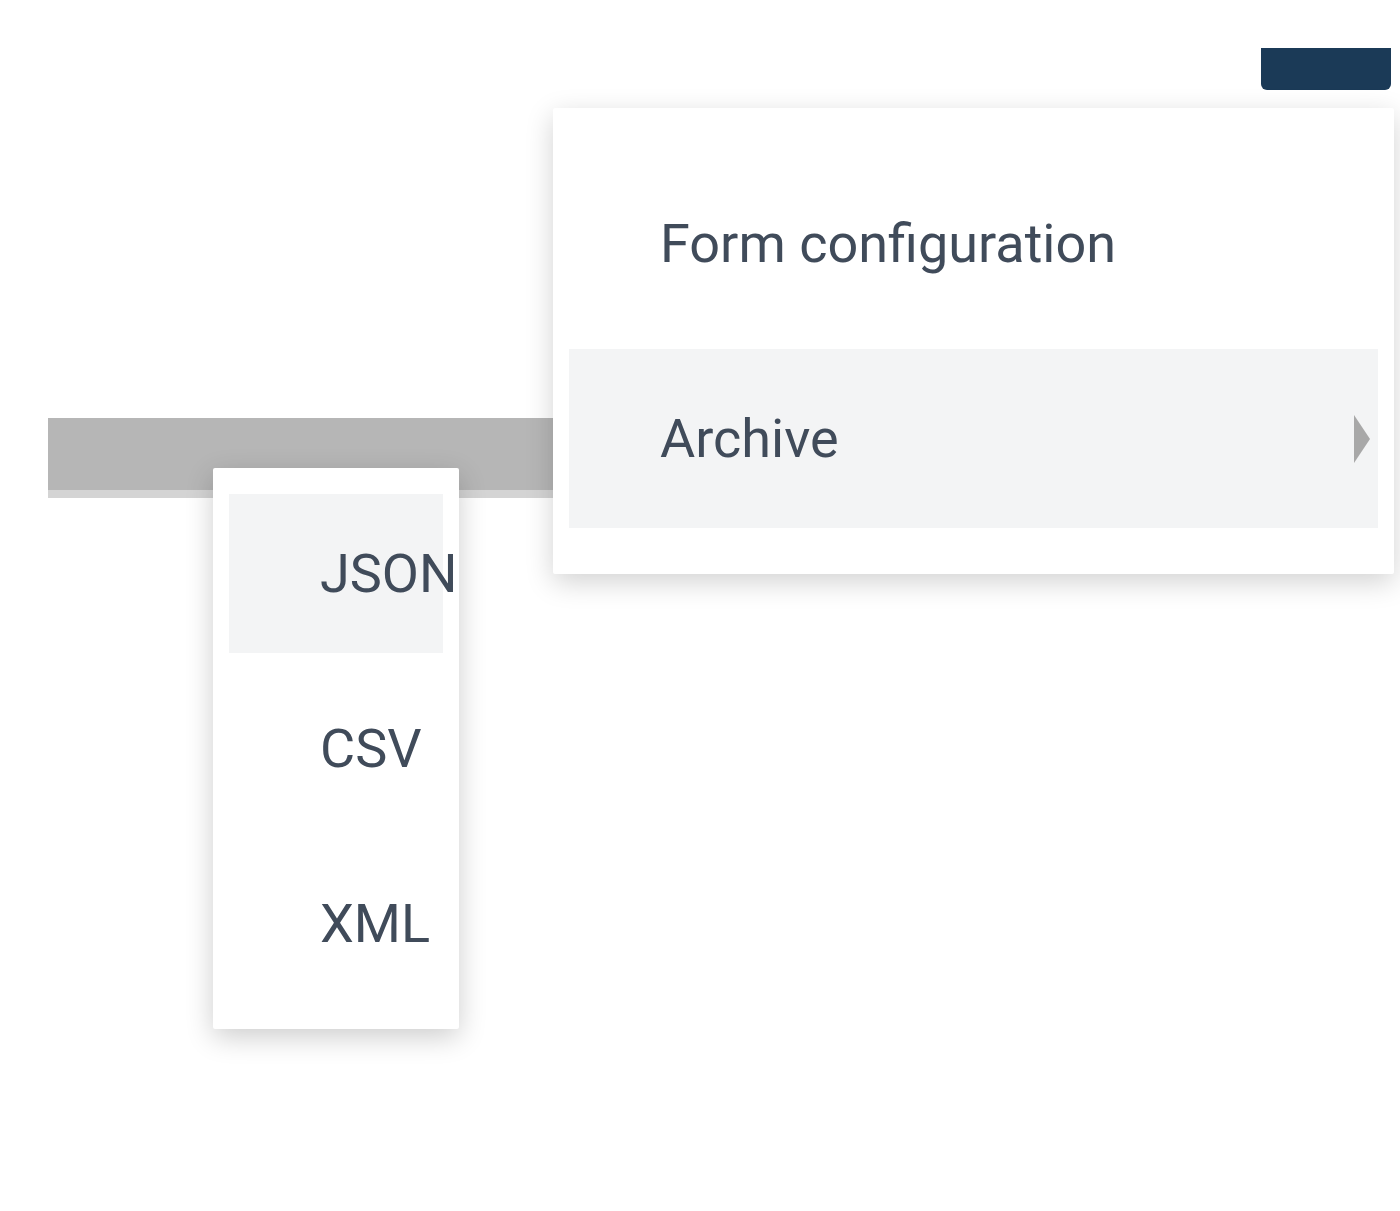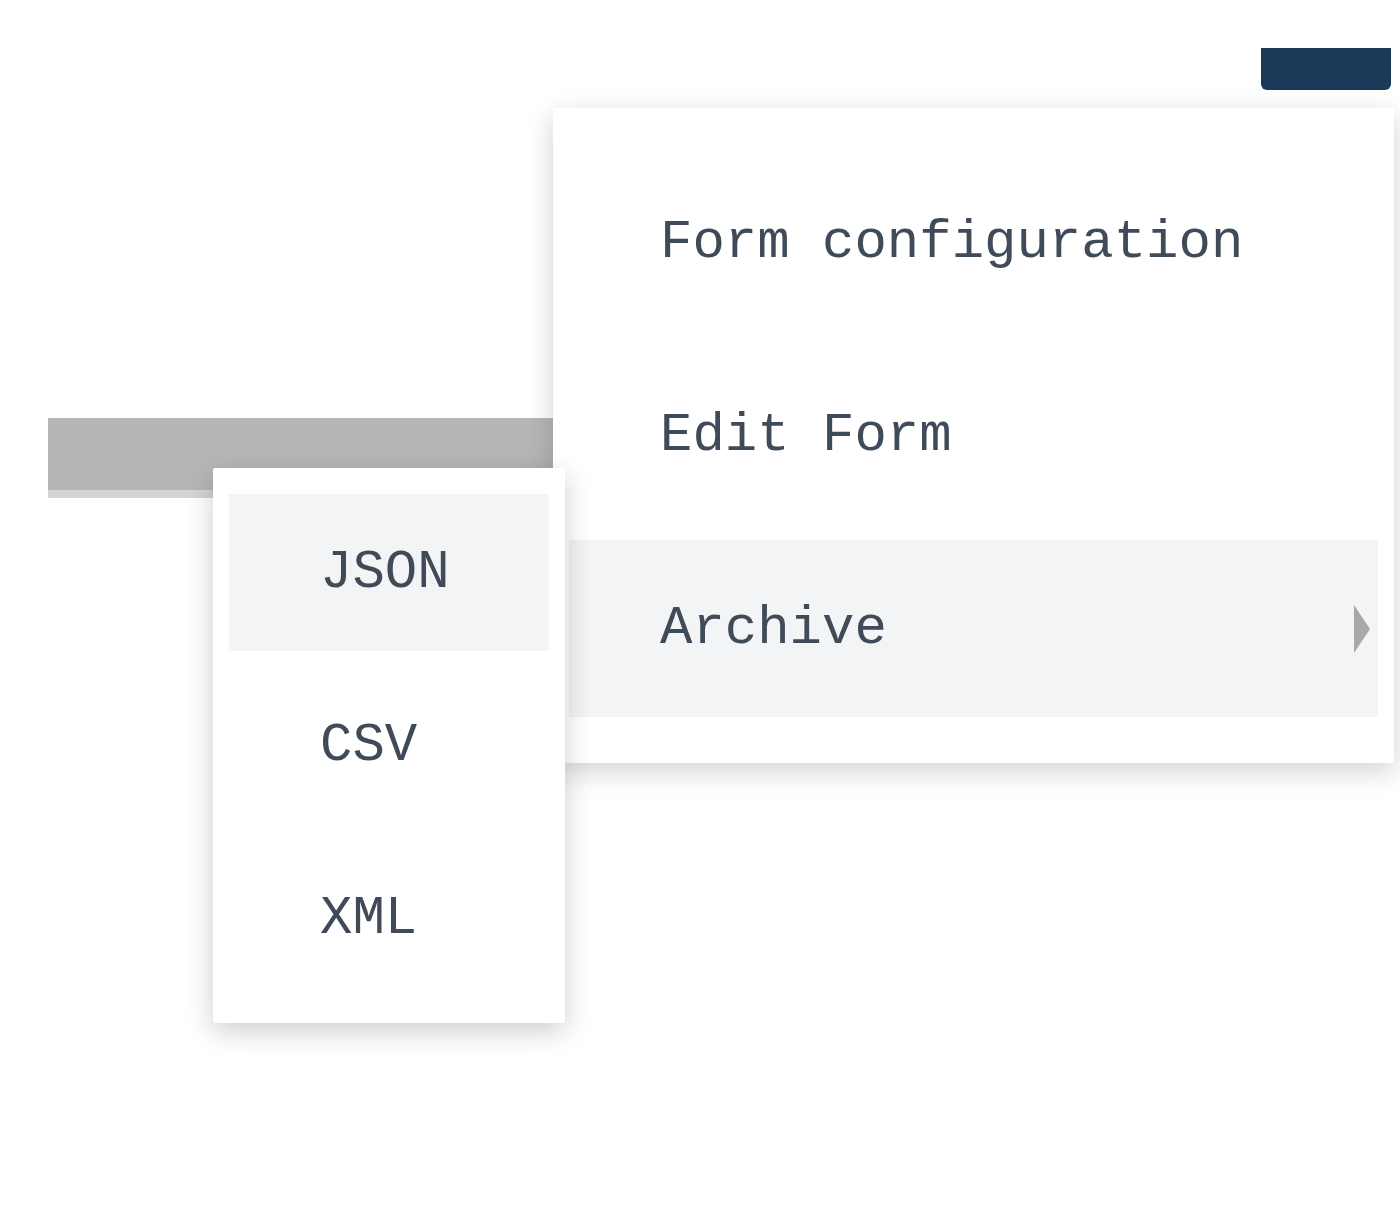--- a/index.html
+++ b/index.html
@@ -1,19 +1,18 @@
 <!DOCTYPE html>
 <html><head>
   <meta charset="utf-8">
   <style>
     * {
       margin: 16px;
       padding: 0;
       box-sizing: border-box;
-      font-family: Liberation Mono, monospace;
     }
     
     body {
       font-family: -apple-system, BlinkMacSystemFont, "Segoe UI", Roboto, Helvetica, Arial, sans-serif;
       background: #ffffff;
       width: 1400px;
       height: 1211px;
       position: relative;
       overflow: hidden;
     }
@@ -79,21 +78,21 @@
       height: 0;
       border-top: 24px solid transparent;
       border-bottom: 24px solid transparent;
       border-left: 16px solid #a8a8a8;
     }
     
     .submenu {
       position: absolute;
       top: 420px;
       left: 165px;
-      width: 352px;
+      width: 246px;
       background: #ffffff;
       box-shadow: 0 8px 28px rgba(0, 0, 0, 0.2);
       border-radius: 2px;
       padding: 10px 0;
     }
     
     .submenu-item {
       padding: 48px 75px;
       font-size: 54px;
       color: #404b5a;
@@ -109,23 +108,20 @@
 
 <div class="top-button"></div>
 
 <div class="horizontal-bar"></div>
 <div class="horizontal-bar-thin"></div>
 
 <div class="primary-menu">
   <div class="primary-menu-item">
     <span>Form configuration</span>
   </div>
-  <div class="primary-menu-item">
-    <span>Edit Form</span>
-  </div>
   <div class="primary-menu-item hovered">
     <span>Archive</span>
     <span class="submenu-arrow"></span>
   </div>
 </div>
 
 <div class="submenu">
   <div class="submenu-item hovered">
     <span>JSON</span>
   </div>

